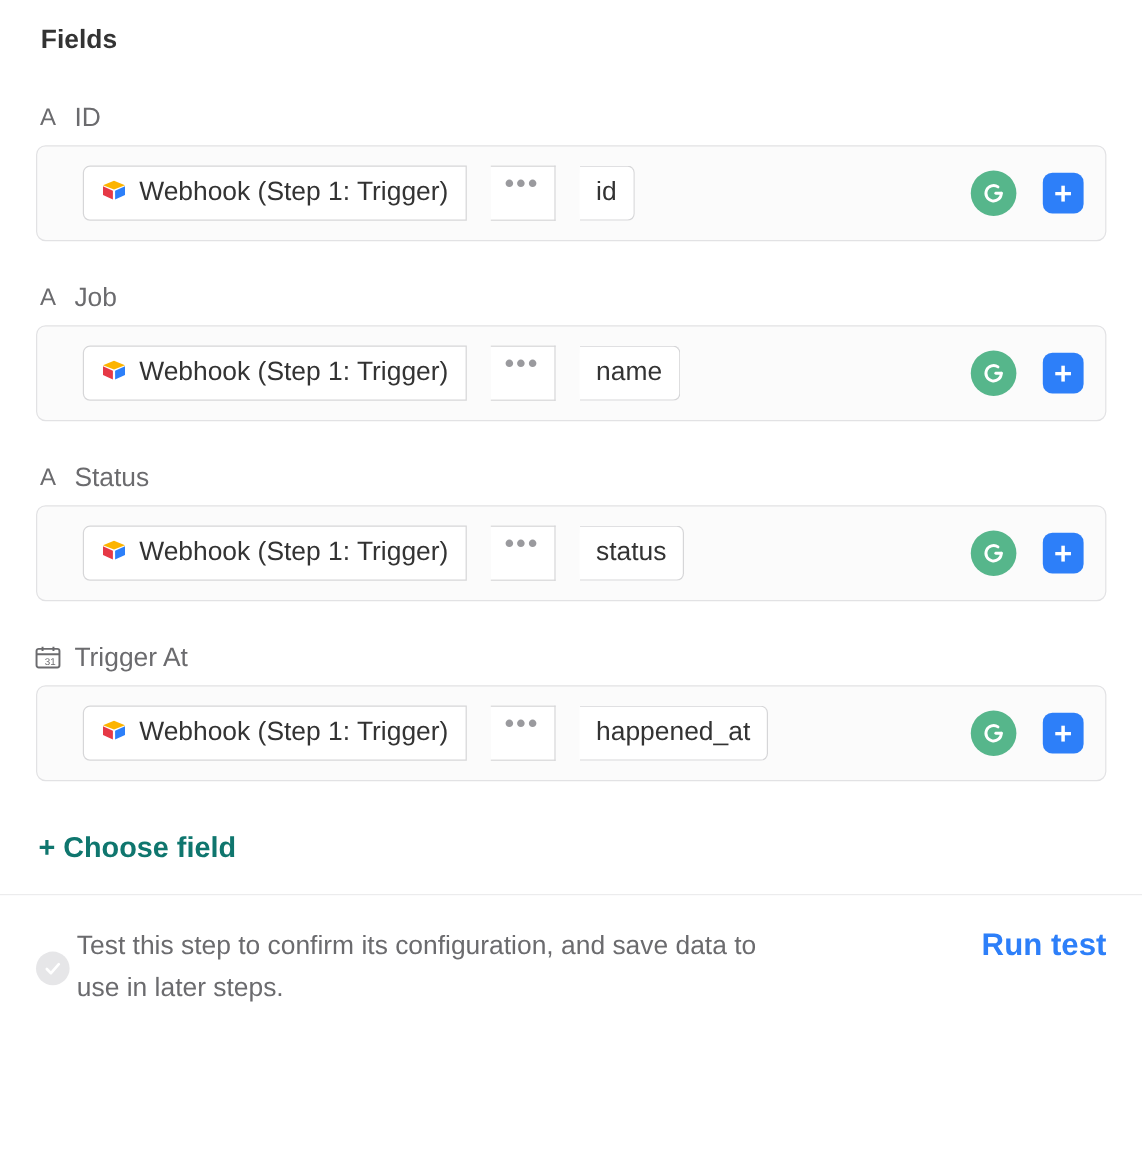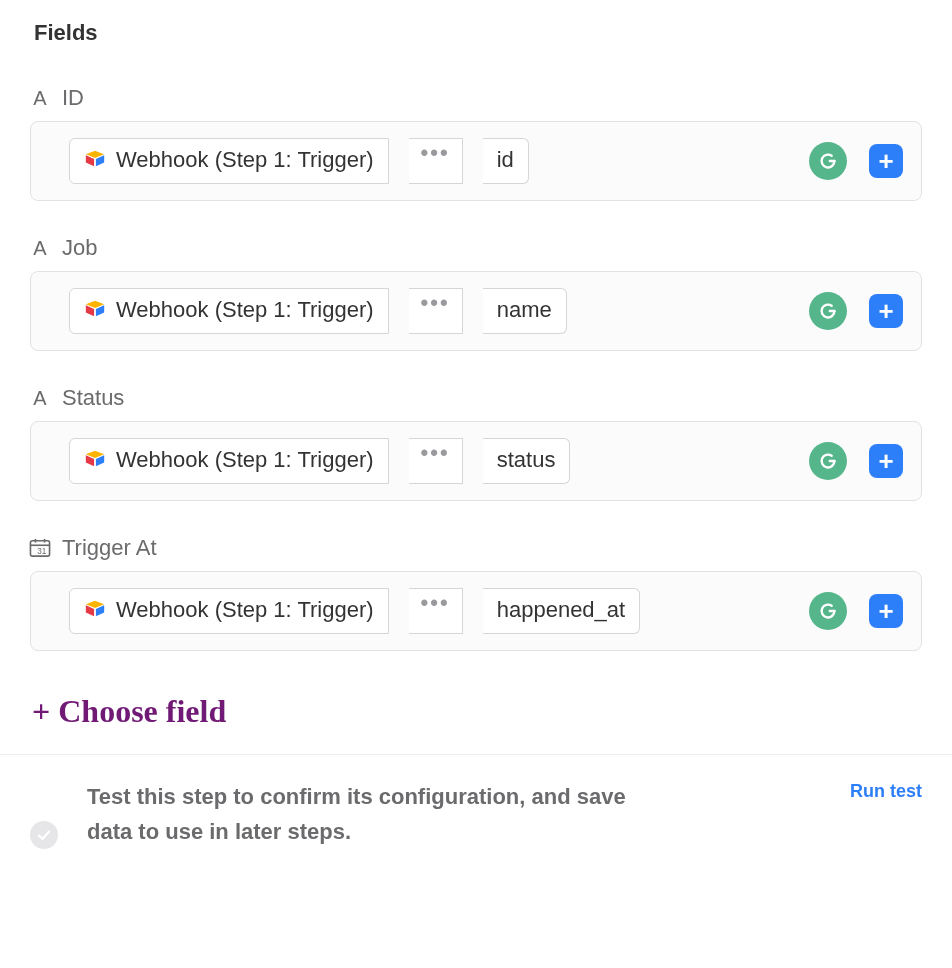--- a/index.html
+++ b/index.html
@@ -113,64 +113,62 @@
     background: #2d7ff9;
     display: inline-flex;
     align-items: center;
     justify-content: center;
     color: #fff;
     font-size: 26px;
     font-weight: 700;
     cursor: pointer;
   }
   .choose-field {
-    color: #701a75;
-    font-size: 32px;
+    color: #0f766e;
+    font-size: 24px;
     font-weight: 600;
     margin: 8px 0 24px 2px;
     display: inline-block;
     cursor: pointer;
-    font-family: Liberation Serif, serif;
   }
   .test-row {
     border-top: 1px solid #ececed;
     margin: 0 -30px;
     padding: 24px 30px 30px 30px;
     display: flex;
     align-items: flex-start;
     justify-content: space-between;
     gap: 24px;
   }
   .test-left {
     display: flex;
-    align-items: flex-end;
-    gap: 29px;
+    align-items: center;
+    gap: 6px;
     max-width: 640px;
-    font-weight: bold;
   }
   .check-circle {
     width: 28px;
     height: 28px;
     border-radius: 50%;
     background: #e6e6e8;
     display: inline-flex;
     align-items: center;
     justify-content: center;
     flex-shrink: 0;
     margin-top: 4px;
   }
   .check-circle svg { width: 16px; height: 16px; }
   .test-text {
     font-size: 22px;
     color: #6b6b6e;
     line-height: 1.6;
   }
   .run-test {
     color: #2d7ff9;
-    font-size: 18px;
+    font-size: 26px;
     font-weight: 600;
     cursor: pointer;
     white-space: nowrap;
     margin-top: 2px;
   }
   .cal-icon {
     display: inline-flex;
     width: 22px;
     height: 20px;
     justify-content: flex-end;

